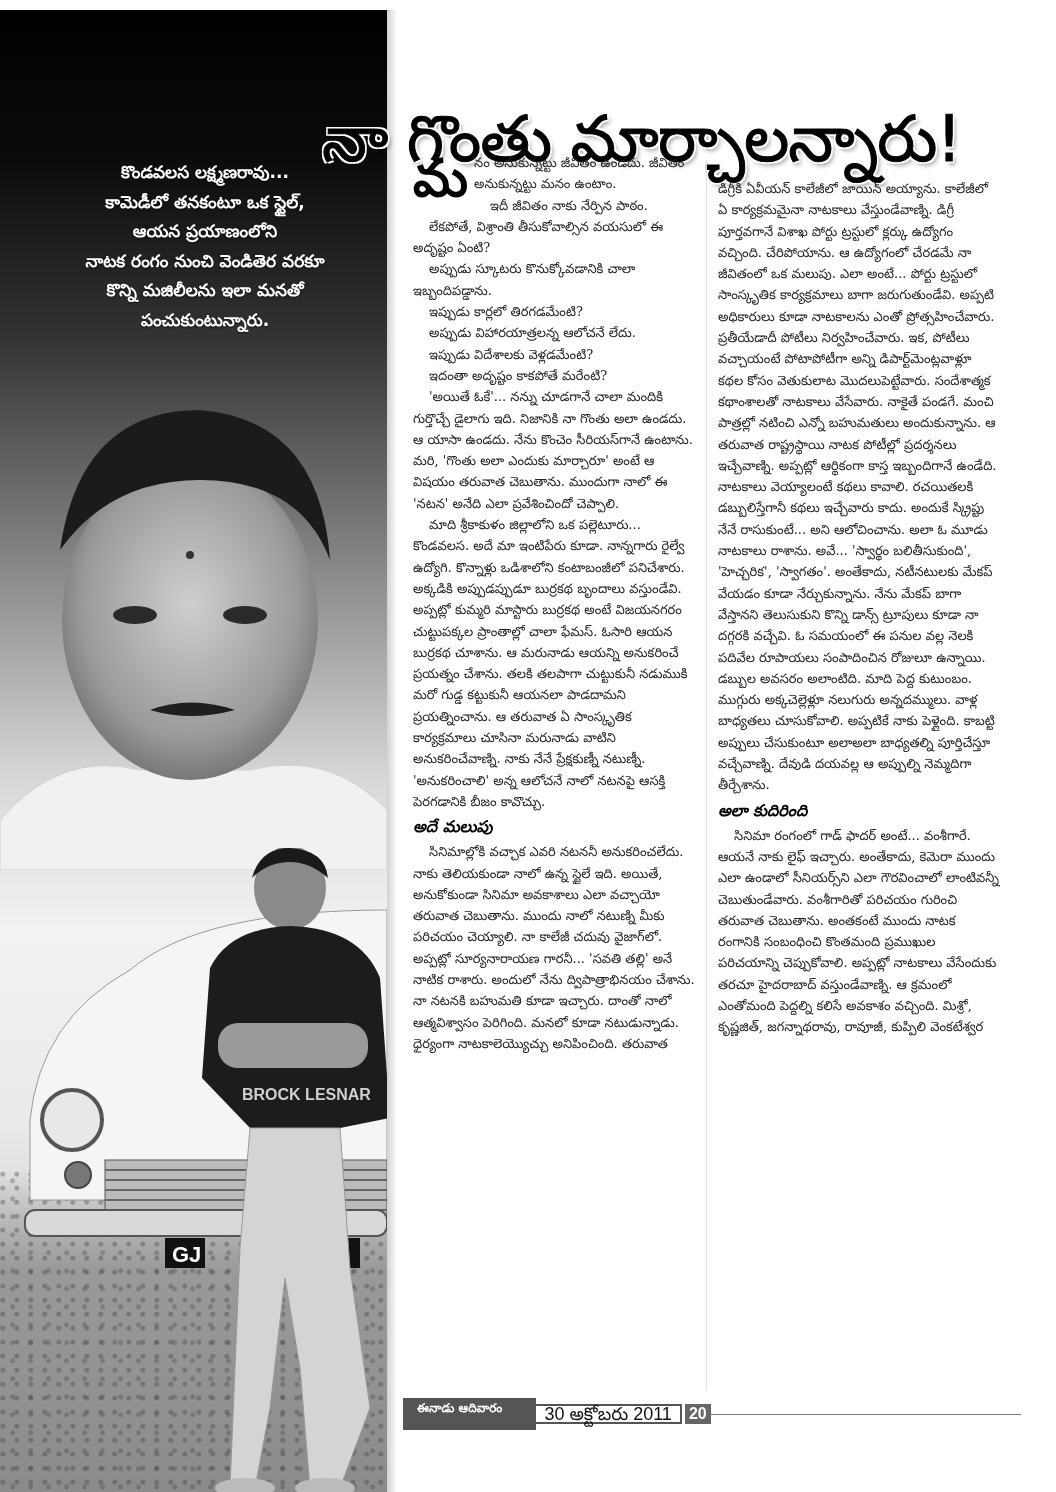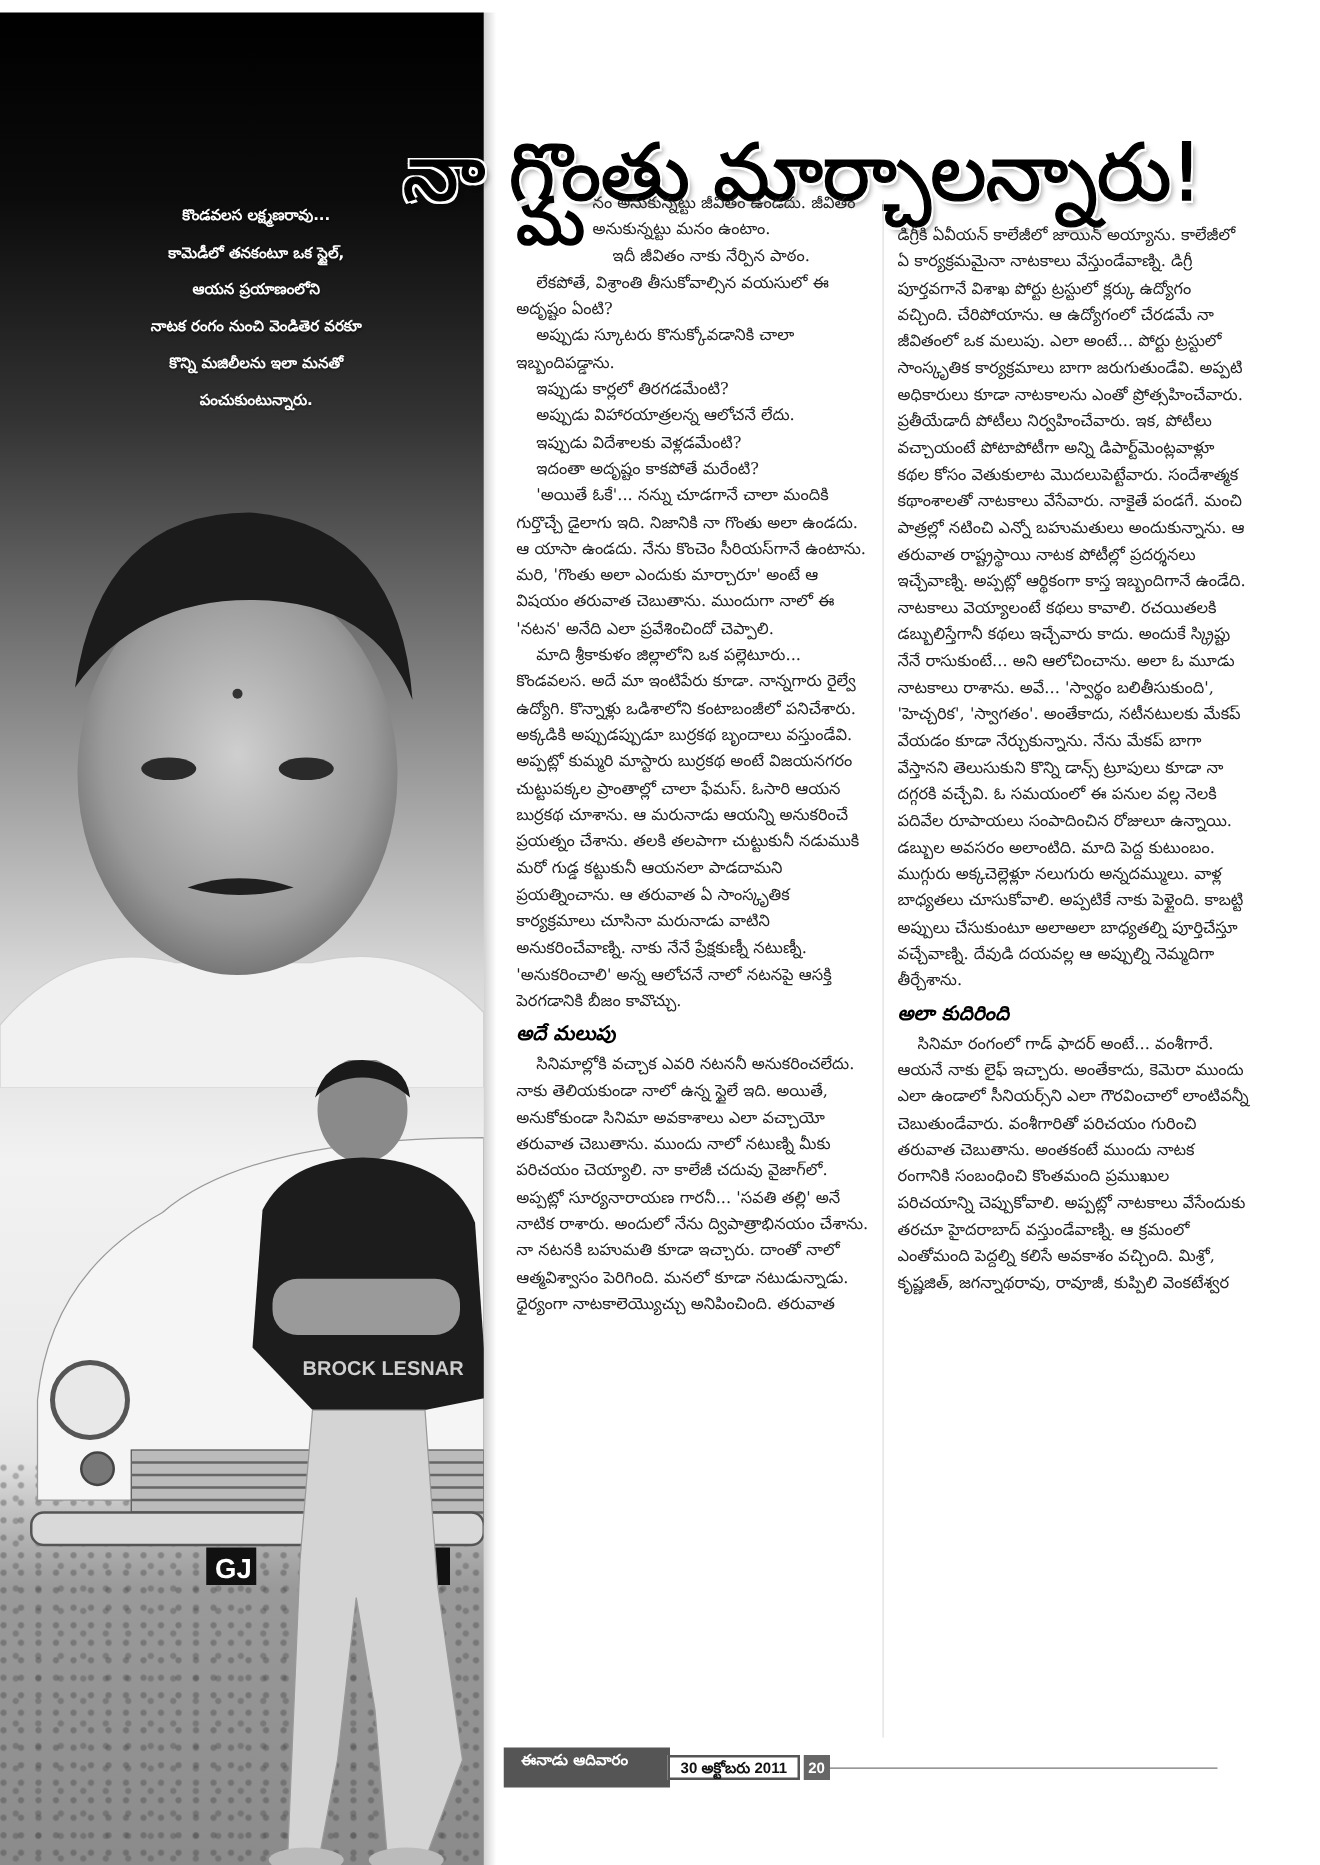--- a/index.html
+++ b/index.html
@@ -15,21 +15,21 @@
     background: linear-gradient(180deg, #000 0%, #0b0b0b 10%, #333 22%, #8a8a8a 38%, #d8d8d8 52%, #f2f2f2 62%, #eaeaea 75%, #c9c9c9 88%, #a9a9a9 100%);
     overflow: hidden;
   }
   .panel-shadow {
     position: absolute; left: 387px; top: 10px; width: 10px; height: 1482px;
     background: linear-gradient(90deg, rgba(0,0,0,0.18), rgba(0,0,0,0));
   }
   .intro {
     position: absolute; left: 40px; top: 148px; width: 330px;
     text-align: center; color: #fff; font-weight: bold;
-    font-size: 12px; line-height: 29.5px;
+    font-size: 17px; line-height: 29.5px;
     text-shadow: 0 1px 2px rgba(0,0,0,0.6);
   }
   .intro .line { display: block; }
 
   
   .portrait { position: absolute; left: 0; top: 380px; width: 387px; height: 480px; }
   
   .car { position: absolute; left: 0; top: 860px; width: 387px; height: 400px; }
   .ground {
     position: absolute; left: 0; top: 1160px; width: 387px; height: 332px;
@@ -75,26 +75,26 @@
 
   
   .footer {
     position: absolute; left: 403px; top: 1404px; height: 20px; display: flex; align-items: center;
   }
   .footer .brand {
     background: #555; color: #fff; font-size: 12px; font-weight: bold;
     height: 32px; line-height: 20px; padding: 0 34px 0 14px;
   }
   .footer .date {
-    background: #fff; color: #111; font-size: 12px; font-weight: bold;
+    background: #fff; color: #111; font-size: 18px; font-weight: normal;
     border: 2px solid #555; height: 16px; line-height: 16px; padding: 0 8px; margin-left: -2px;
     font-family: "Liberation Sans", sans-serif;
   }
   .footer .page {
-    background: #666; color: #fff; font-size: 12px; font-weight: bold;
+    background: #666; color: #fff; font-size: 16px; font-weight: bold;
     height: 20px; line-height: 20px; padding: 0 4px; margin-left: 3px;
     font-family: "Liberation Sans", sans-serif;
   }
   .footer .rule { width: 310px; height: 1px; background: #777; margin-left: 0; }
 </style>
 </head>
 <body>
 
 <div class="photo-panel">
   <div class="intro">

